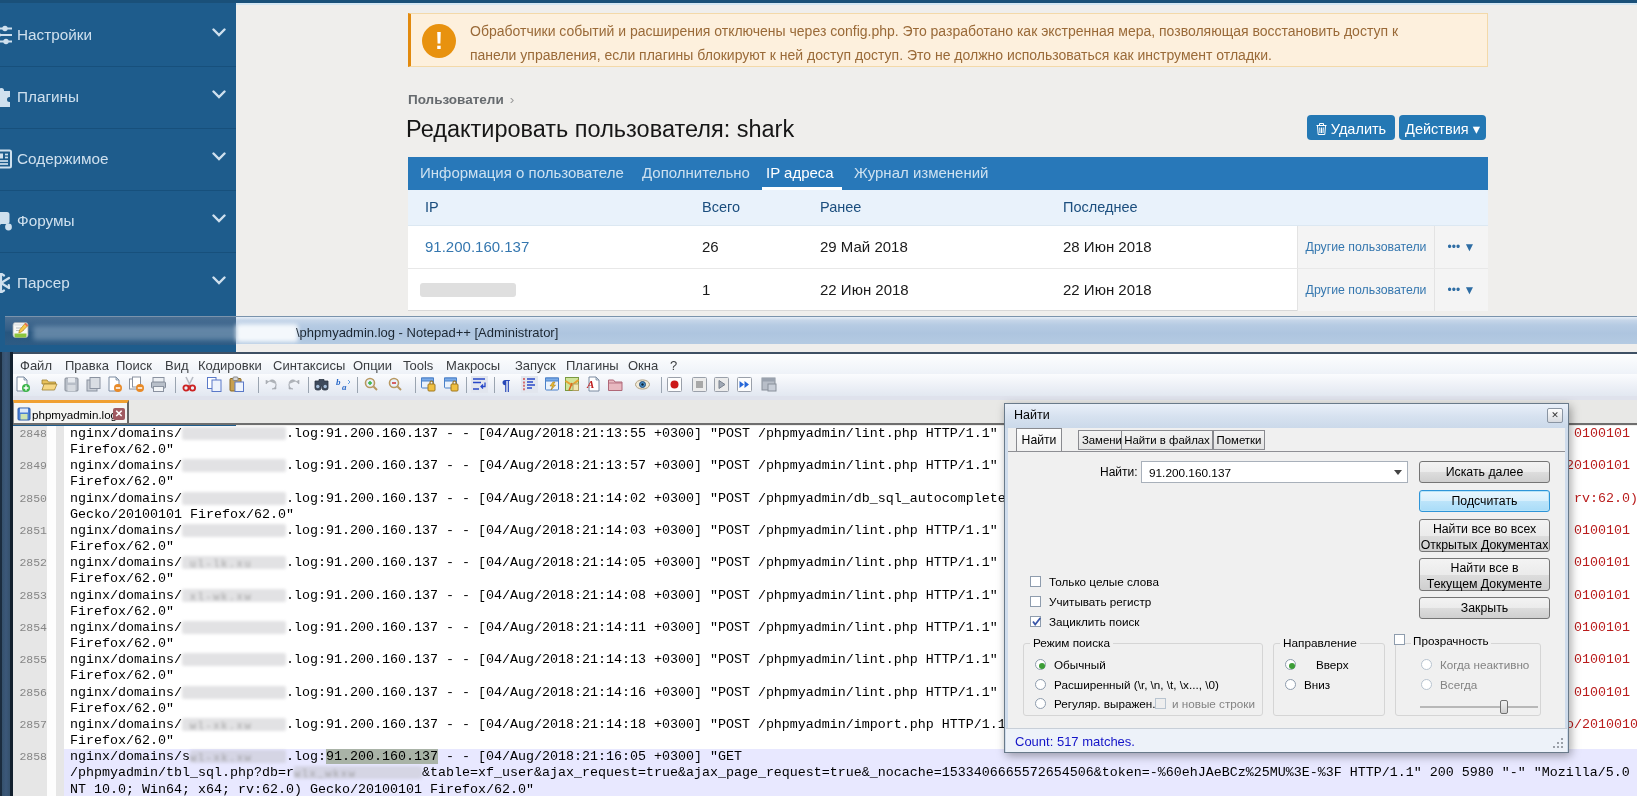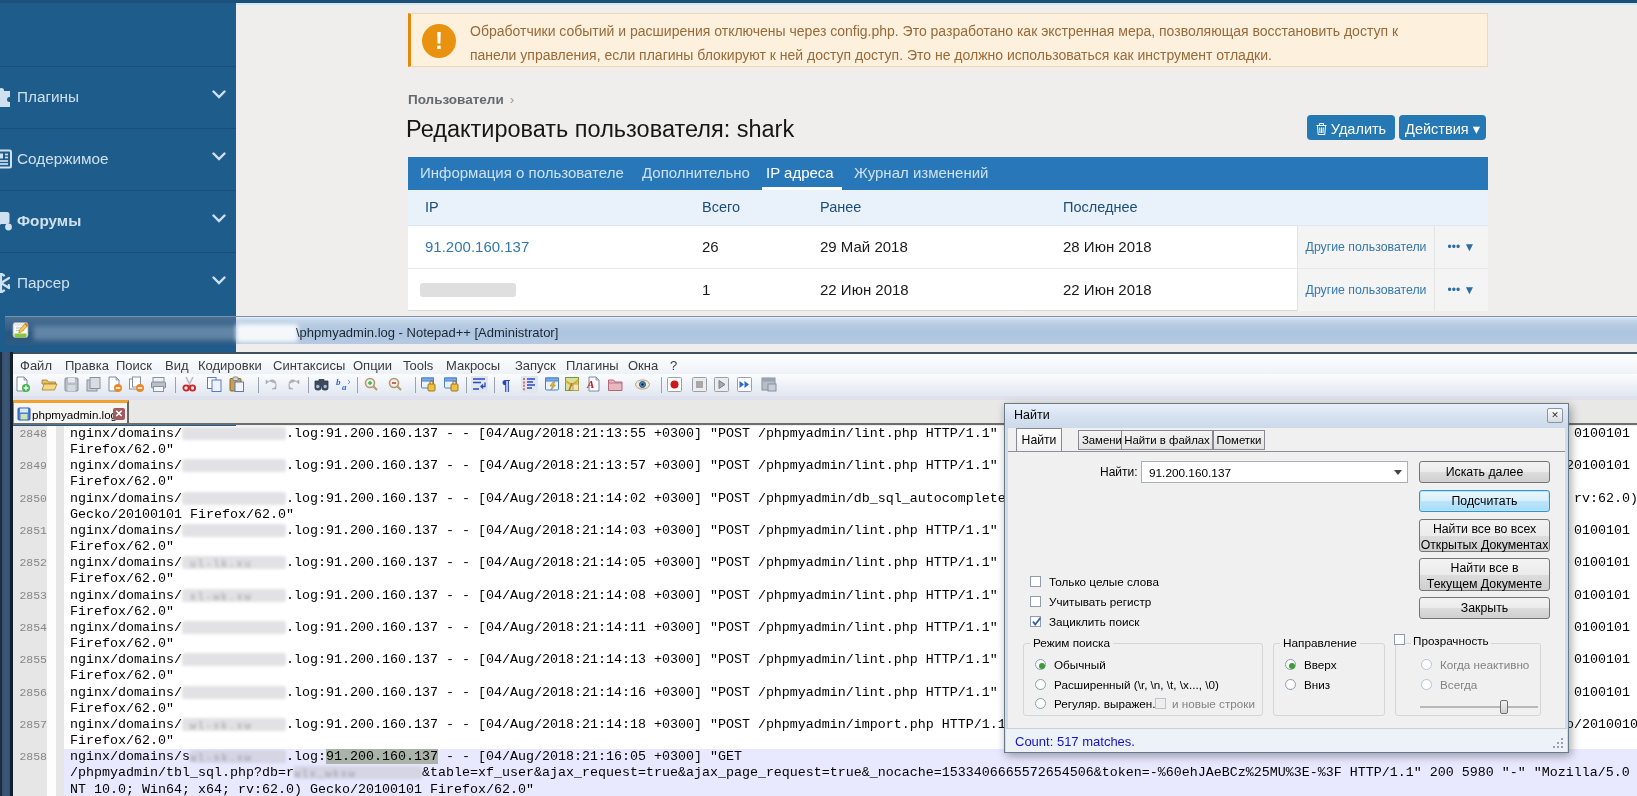--- a/index.html
+++ b/index.html
@@ -64,21 +64,21 @@
 
 #editor{left:13px;top:426px;width:1624px;height:370px;background:#fff;overflow:hidden}
 #gutter{position:absolute;left:0;top:0;width:51px;height:370px;background:#e6e6e6}
 #gutterw{position:absolute;left:34px;top:0;width:9px;height:370px;background:#fdfdfd}
 .mono{font-family:"Liberation Mono",monospace;font-size:13.333px;line-height:16.16px;white-space:pre}
 .lnum{position:absolute;font-family:"Liberation Mono",monospace;font-size:11.5px;line-height:16.16px;color:#868686;width:32px;text-align:right}
 .lrow{position:absolute;left:57px;color:#000}
 .curline{position:absolute;left:51px;width:1573px;height:16.16px;background:#e8e8ff}
 .blur{display:inline-block;background:rgba(187,187,190,0.42);border-radius:2px;height:13px;vertical-align:middle;overflow:hidden;color:rgba(140,140,140,0.75);filter:blur(1.8px);font-size:10.5px;letter-spacing:1.5px}
 .selip{background:#a9b3a7}
-.rfrag{position:absolute;color:#000000}
+.rfrag{position:absolute;color:#b91c1c}
 
 #fdlg{left:1004px;top:403px;width:565px;height:350px;background:#cfdcec;border:1px solid #697a8a;box-shadow:2px 3px 9px rgba(0,0,0,0.35)}
 #fdlg-title{position:absolute;left:0;top:0;width:563px;height:24px;background:linear-gradient(180deg,#e9f0f9 0%,#d7e2f0 50%,#cbd9ea 100%)}
 #fdlg-title .t{position:absolute;left:9px;top:4px;font-size:13px;color:#000}
 #fclose{position:absolute;left:542px;top:4px;width:16px;height:15px;background:linear-gradient(180deg,#fdfdfd,#d8dbe0);border:1px solid #8a95a3;border-radius:2px;text-align:center;line-height:13px;font-size:9px;color:#333}
 #fdlg-client{position:absolute;left:3px;top:24px;width:557px;height:300px;background:#f0f0f0}
 .ftab{position:absolute;top:2px;height:20px;background:linear-gradient(180deg,#f4f4f4,#e2e2e2);border:1px solid #898a8f;font-size:11.4px;text-align:center;color:#000;white-space:nowrap;overflow:hidden}
 .ftab.on{background:linear-gradient(180deg,#fdfdfd,#f1f1f1);height:23px;top:0;border-bottom:none;z-index:3;font-size:12.2px}
 #ftabline{position:absolute;left:0;top:23px;width:557px;height:1px;background:#8e8f94}
 .flabel{position:absolute;font-size:12px;color:#000}
@@ -93,20 +93,38 @@
 .fgrouplbl{position:absolute;font-size:11.8px;color:#000;background:#f0f0f0;padding:0 3px}
 .fradio{position:absolute;width:11px;height:11px;border-radius:50%;background:#fff;border:1px solid #8e9cad}
 .fradio.sel::after{content:"";position:absolute;left:2.5px;top:2.5px;width:6px;height:6px;border-radius:50%;background:#3c9d36}
 .gray{color:#838383}
 #fstatus{position:absolute;left:1px;top:324px;width:561px;height:24px;background:#edf2f9;border-top:1px solid #c8cfd8}
 #fcount{position:absolute;left:9px;top:5px;font-size:13px;color:#1414c8}
 </style></head>
 <body>
 
 <div id="sidebar" class="abs">
+    <div class="sbitem" style="top: 1px;">
+      <span class="sbic"><svg width="21" height="20" viewBox="0 0 21 20">
+          <g stroke="#cfe0ee" stroke-width="2" fill="none">
+            <line x1="0" y1="3.5" x2="21" y2="3.5"></line>
+            <line x1="0" y1="10" x2="21" y2="10"></line>
+            <line x1="0" y1="16.5" x2="21" y2="16.5"></line>
+          </g>
+          <circle cx="14" cy="3.5" r="2.7" fill="#cfe0ee"></circle>
+          <circle cx="7" cy="10" r="2.7" fill="#cfe0ee"></circle>
+          <circle cx="15" cy="16.5" r="2.7" fill="#cfe0ee"></circle>
+        </svg></span>
+      <span class="lbl">Настройки</span>
+      <span class="chev">
+        <svg width="14" height="9" viewBox="0 0 14 9">
+          <path d="M1.5 1.5 L7 7 L12.5 1.5" stroke="#cfe0ee" stroke-width="2.4" fill="none" stroke-linecap="round"></path>
+        </svg>
+      </span>
+    </div>
     <div class="sbitem" style="top: 63px;">
       <span class="sbic"><svg width="21" height="20" viewBox="0 0 21 20">
           <path d="M2 4 h6 v-0.5 a2.5 2.5 0 0 1 5 0 v0.5 h6 v6 h-0.5 a2.5 2.5 0 0 0 0 5 h0.5 v5 h-17 z" fill="#cfe0ee"></path>
         </svg></span>
       <span class="lbl">Плагины</span>
       <span class="chev">
         <svg width="14" height="9" viewBox="0 0 14 9">
           <path d="M1.5 1.5 L7 7 L12.5 1.5" stroke="#cfe0ee" stroke-width="2.4" fill="none" stroke-linecap="round"></path>
         </svg>
       </span>
@@ -122,21 +140,21 @@
           <line x1="14" y1="8.5" x2="17" y2="8.5" stroke="#cfe0ee" stroke-width="1.7"></line>
         </svg></span>
       <span class="lbl">Содержимое</span>
       <span class="chev">
         <svg width="14" height="9" viewBox="0 0 14 9">
           <path d="M1.5 1.5 L7 7 L12.5 1.5" stroke="#cfe0ee" stroke-width="2.4" fill="none" stroke-linecap="round"></path>
         </svg>
       </span>
     </div>
     <div class="sbsep" style="top: 125px;"></div>
-    <div class="sbitem" style="top: 187px; font-weight: bold;">
+    <div class="sbitem" style="top: 187px;">
       <span class="sbic"><svg width="21" height="20" viewBox="0 0 21 20">
           <path d="M1 1 h15 a2.5 2.5 0 0 1 2.5 2.5 v7 a2.5 2.5 0 0 1 -2.5 2.5 h-6 l-5 5.5 v-5.5 h-4 a2.5 2.5 0 0 1 -2.5 -2.5 l0 -7 A2.5 2.5 0 0 1 1 1 z" fill="#cfe0ee"></path>
           <circle cx="17.5" cy="16" r="3.4" fill="#cfe0ee"></circle>
         </svg></span>
       <span class="lbl">Форумы</span>
       <span class="chev">
         <svg width="14" height="9" viewBox="0 0 14 9">
           <path d="M1.5 1.5 L7 7 L12.5 1.5" stroke="#cfe0ee" stroke-width="2.4" fill="none" stroke-linecap="round"></path>
         </svg>
       </span>
@@ -501,21 +519,21 @@
       <span class="fchecklbl" style="left:46px;top:230px">Обычный</span>
     <div class="fradio" style="left:27px;top:251px"></div>
       <span class="fchecklbl" style="left:46px;top:250px">Расширенный (\r, \n, \t, \x..., \0)</span>
     <div class="fradio" style="left:27px;top:270px"></div>
       <span class="fchecklbl" style="left:46px;top:269px">Регуляр. выражен.</span>
     <div class="fcheck" style="left:147px;top:270px;background:#eee;border-color:#b8c4d0"></div>
       <span class="fchecklbl gray" style="left:164px;top:269px">и новые строки</span>
     <div class="fgroup" style="left:265px;top:215px;width:112px;height:73px"></div>
     <span class="fgrouplbl" style="left:272px;top:208px">Направление</span>
     <div class="fradio sel" style="left:277px;top:231px"></div>
-      <span class="fchecklbl" style="left:296px;top:230px">Вверх</span>
+      <span class="fchecklbl" style="left:308px;top:230px">Вверх</span>
     <div class="fradio" style="left:277px;top:251px"></div>
       <span class="fchecklbl" style="left:296px;top:250px">Вниз</span>
     <div class="fgroup" style="left:387px;top:215px;width:146px;height:73px"></div>
     <div class="fcheck" style="left:386px;top:206px;background:#fff"></div>
       <span class="fchecklbl" style="left:403px;top:206px;background:#f0f0f0;padding:0 2px">Прозрачность</span>
     <div class="fradio" style="left:413px;top:231px;border-color:#b8c4d0"></div>
       <span class="fchecklbl gray" style="left:432px;top:230px">Когда неактивно</span>
     <div class="fradio" style="left:413px;top:251px;border-color:#b8c4d0"></div>
       <span class="fchecklbl gray" style="left:432px;top:250px">Всегда</span>
     <div style="position:absolute;left:412px;top:278px;width:118px;height:2px;background:#b8b8b8"></div>

